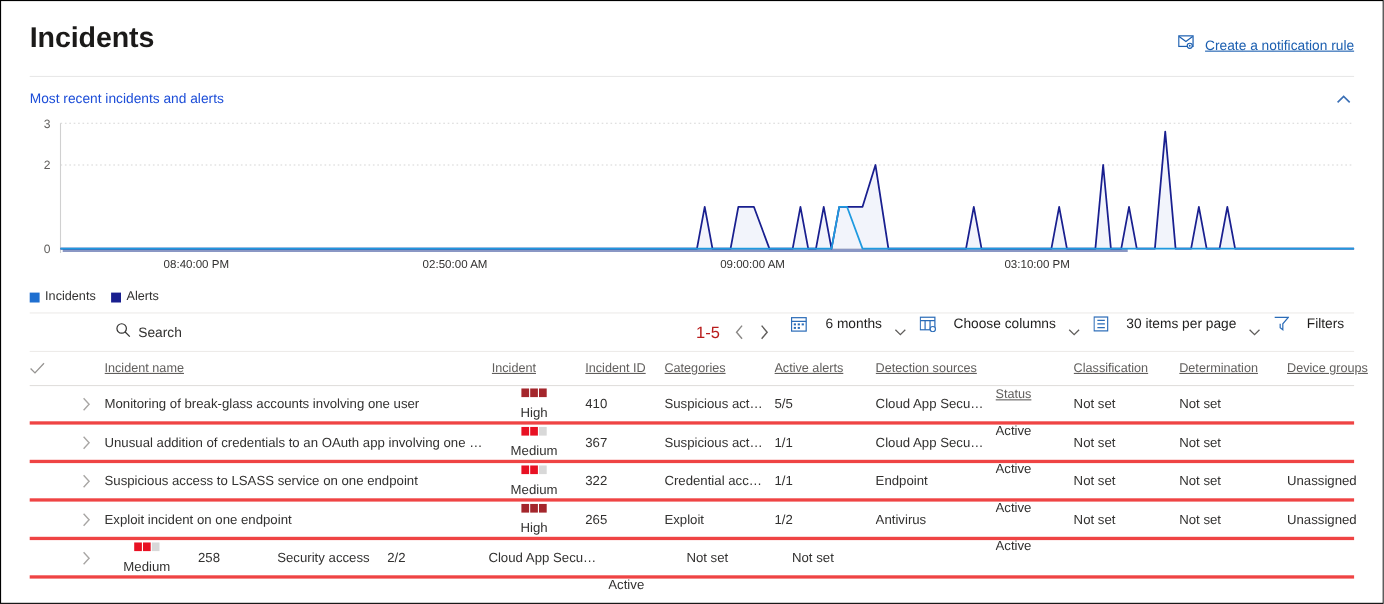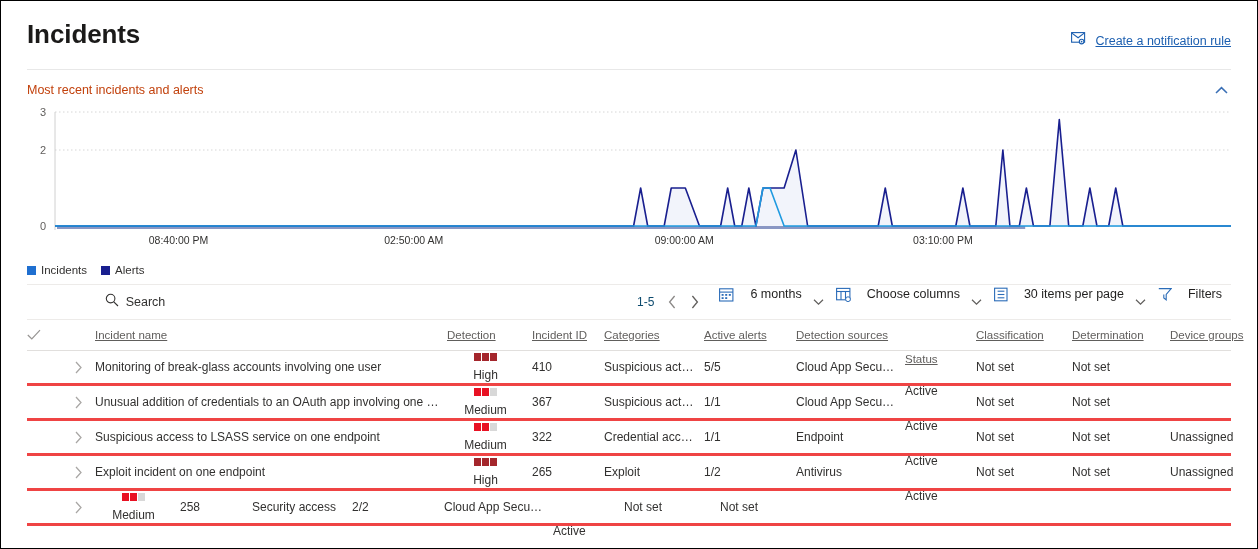--- a/index.html
+++ b/index.html
@@ -58,21 +58,21 @@
     margin: 10px 26px 0 26px;
   }
 
   
   .chart-card {
     position: relative;
     padding: 12px 26px 0 26px;
   }
   .chart-card-title {
     font-size: 12.5px;
-    color: #c2410c;
+    color: #1d4ed8;
     line-height: 16px;
   }
   .collapse-btn {
     position: absolute;
     right: 22px;
     top: 8px;
     width: 28px;
     height: 24px;
     display: flex;
     align-items: center;
@@ -150,22 +150,22 @@
     font-size: 12.5px;
     color: #201f1e;
   }
   .pager {
     display: flex;
     align-items: center;
     gap: 2px;
     padding-right: 6px;
   }
   .pager-range {
-    font-size: 12px;
-    color: #0c4a6e;
+    font-size: 15px;
+    color: #b91c1c;
     margin-right: 6px;
   }
   .pager-arrow {
     width: 20px;
     height: 22px;
     display: flex;
     align-items: center;
     justify-content: center;
     cursor: pointer;
   }
@@ -387,21 +387,21 @@
 
   <div class="grid">
     <div class="grid-row grid-head">
       <div class="c-check">
         <svg width="14" height="12" viewBox="0 0 14 12">
           <polyline points="0.8,6 4.8,10 13,1.2" fill="none" stroke="#979593" stroke-width="1.2"></polyline>
         </svg>
       </div>
       <div class="c-exp"></div>
       <div class="cell c-name">Incident name</div>
-      <div class="cell c-sev">Detection</div>
+      <div class="cell c-sev">Incident</div>
       <div class="cell c-id">Incident ID</div>
       <div class="cell c-cat">Categories</div>
       <div class="cell c-alerts">Active alerts</div>
       <div class="cell c-det">Detection sources</div>
       <div class="cell c-status">Status</div>
       <div class="cell c-class">Classification</div>
       <div class="cell c-term">Determination</div>
       <div class="cell c-dev">Device groups</div>
     </div>
 

